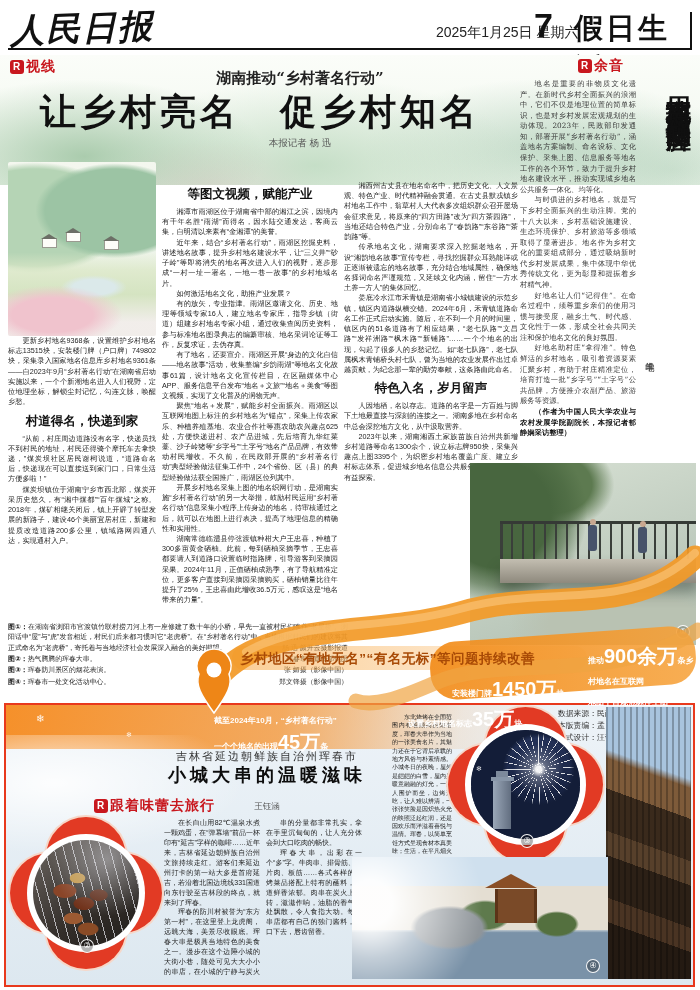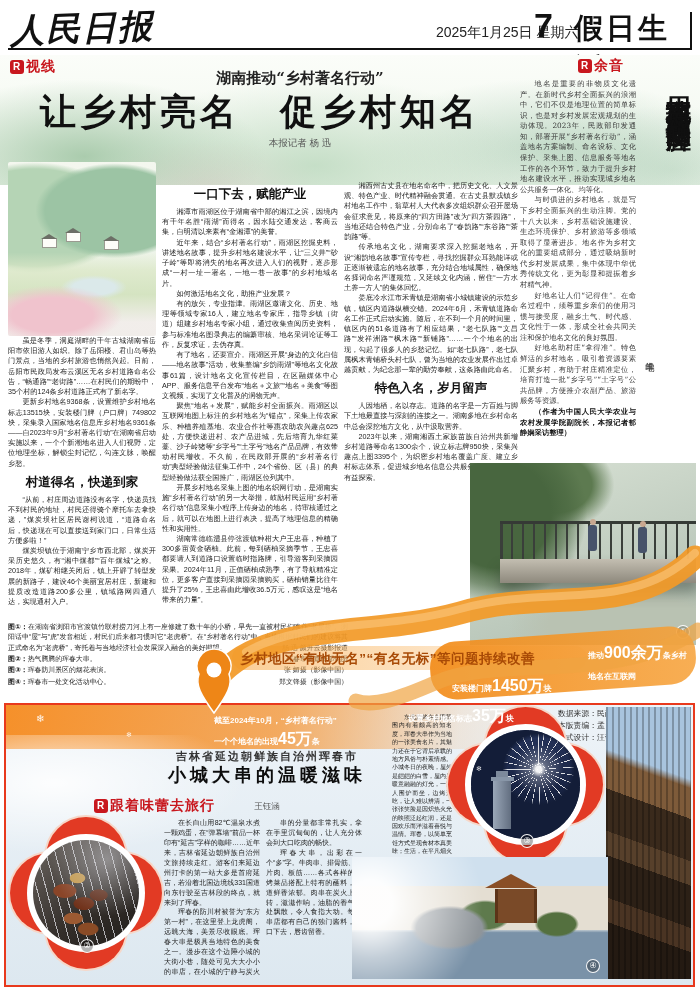--- a/index.html
+++ b/index.html
@@ -86,35 +86,35 @@
   
   .ribbon-svg{left:130px;top:535px;width:570px;height:220px;z-index:5;pointer-events:none;}
   .ban-line1{left:240px;top:650px;width:345px;font-size:13.5px;font-weight:900;color:#a84a06;
              letter-spacing:.5px;z-index:6;}
   .ban-band1{left:232px;top:646px;width:355px;height:24px;border-radius:12px;z-index:4;
              background:linear-gradient(90deg,rgba(248,166,64,.55),rgba(248,166,64,.15));}
   .ban-band2{left:430px;top:634px;width:266px;height:58px;border-radius:26px;z-index:4;transform:rotate(-4deg);
              background:linear-gradient(90deg,rgba(242,140,26,.92),rgba(246,160,54,.85));}
   .stat{color:#fff;z-index:6;line-height:1.3;}
   .s-pre{font-size:8px;font-weight:bold;}
-  .s-val{font-size:16px;font-weight:900;letter-spacing:0;margin-top:12px;}
+  .s-val{font-size:20px;font-weight:900;letter-spacing:0;margin-top:12px;}
   .stat-push{left:588px;top:643px;width:106px;}
   .stat-plates{left:452px;top:676px;width:140px;}
   .stat-named{left:214px;top:708px;width:195px;}
   .stat-signs{left:408px;top:706px;width:130px;}
   
   .bbox{left:4px;top:703px;width:687px;height:280px;border:2.5px solid #e8391d;
         background:linear-gradient(#edf3f8,#dde8f0);}
   .b-band{position:absolute;left:0;top:0;width:100%;height:44px;background:
     linear-gradient(100deg,rgba(246,139,31,.95) 0%,rgba(246,139,31,.7) 40%,rgba(246,139,31,.12) 66%,transparent 80%);}
   .frost{position:absolute;left:0;top:30px;width:240px;height:120px;background:
     radial-gradient(ellipse at 20% 40%,rgba(255,255,255,.9),transparent 70%);}
   .credits{position:absolute;left:552px;top:3px;width:134px;font-size:7.8px;line-height:1.55;color:#333;}
   .kicker2{position:absolute;left:116px;top:44px;width:290px;text-align:center;font-family:"DejaVu Serif",serif;
-           font-weight:bold;font-size:11px;letter-spacing:2px;color:#333;}
+           font-weight:normal;font-size:11px;letter-spacing:2px;color:#333;}
   .headline2{position:absolute;left:96px;top:58px;width:330px;text-align:center;font-size:18px;
              font-weight:900;letter-spacing:4px;color:#0d0d0d;}
   .byline2{position:absolute;left:116px;top:96px;width:290px;text-align:center;font-size:8.5px;color:#555;}
   .label2{position:absolute;left:88px;top:92px;}
   .bcol{position:absolute;overflow:hidden;}
   .bcol .para{font-size:7px;line-height:1.42;}
   .bcol1{left:158px;top:113px;width:96px;height:160px;}
   .bcol2{left:260px;top:113px;width:96px;height:160px;}
   .bcol3{left:386px;top:8px;width:60px;height:150px;}
   .bcol3 .para{font-size:6px;line-height:1.4;}
@@ -182,32 +182,31 @@
     <div class="abs kicker">湖南推动“乡村著名行动”</div>
     <div class="abs byline">本报记者 杨 迅</div>
 
     <div class="abs illus">
       <div class="house" style="left:34px;top:76px;"></div>
       <div class="house" style="left:58px;top:70px;"></div>
       <div class="house" style="left:96px;top:78px;"></div>
     </div>
 
     <div class="abs col colA">
-        <div class="subhead">一口下去，赋能产业</div>
+        <div class="subhead">等图文视频，赋能产业</div>
         <p class="para">湘潭市雨湖区位于湖南省中部的湘江之滨，因境内有千年名胜“雨湖”而得名，因水陆交通发达，客商云集，自明清以来素有“金湘潭”的美誉。</p>
         <p class="para">近年来，结合“乡村著名行动”，雨湖区挖掘史料，讲述地名故事，提升乡村地名建设水平，让“三义井”“砂子岭”等即将消失的地名再次进入人们的视野，逐步形成“一村一址一署名，一地一巷一故事”的乡村地域名片。</p>
         <p class="para">如何激活地名文化，助推产业发展？</p>
         <p class="para">有的放矢，专业指津。雨湖区邀请文化、历史、地理等领域专家16人，建立地名专家库，指导乡镇（街道）组建乡村地名专家小组，通过收集查阅历史资料，参与标准地名图录典志的编纂审核、地名采词论证等工作，反复求证，去伪存真。</p>
         <p class="para">有了地名，还要宣介。雨湖区开展“身边的文化自信——地名故事”活动，收集整编“乡韵雨湖”等地名文化故事61篇，设计地名文化宣传栏目，在区融媒体中心APP、服务信息平台发布“地名＋文旅”“地名＋美食”等图文视频，实现了文化普及的润物无声。</p>
         <p class="para">聚焦“地名＋发展”，赋能乡村全面振兴。雨湖区以互联网地图上标注的乡村地名为“锚点”，采集上传农家乐、种植养殖基地、农业合作社等惠农助农兴趣点625处，方便快递进村、农产品进城，先后培育九华红菜薹、沙子岭猪等“乡字号”“土字号”地名产品品牌，有效带动村民增收。不久前，在民政部开展的“乡村著名行动”典型经验做法征集工作中，24个省份、区（县）的典型经验做法获全国推广，雨湖区位列其中。</p>
         <p class="para">开展乡村地名采集上图的地名织网行动，是湖南实施“乡村著名行动”的另一大举措，鼓励村民运用“乡村著名行动”信息采集小程序上传身边的地名，待审核通过之后，就可以在地图上进行表决，提高了地理信息的精确性和实用性。</p>
         <p class="para">湖南常德临澧县停弦渡镇种柑大户王忠喜，种植了300多亩黄金硒柚。此前，每到硒柚采摘季节，王忠喜都要请人到道路口设置临时指路牌，引导游客到采摘园采果。2024年11月，正值硒柚成熟季，有了导航精准定位，更多客户直接到采摘园采摘购买，硒柚销量比往年提升了25%，王忠喜由此增收36.5万元，感叹这是“地名带来的力量”。</p>
       </div>
     <div class="abs col colL">
-        <p class="para">虽是冬季，洞庭湖畔的千年古城湖南省岳阳市依旧游人如织。除了岳阳楼、君山岛等热门景点，当地的乡村旅游也悄然兴起。日前，岳阳市民政局发布云溪区无名乡村道路命名公告，“畅通路”“老街路”……在村民们的期盼中，35个村的124条乡村道路正式有了新名字。</p>
         <p class="para">更新乡村地名9368条，设置维护乡村地名标志13515块，安装楼门牌（户口牌）749802块，采集录入国家地名信息库乡村地名9361条——自2023年9月“乡村著名行动”在湖南省启动实施以来，一个个新潮地名进入人们视野，定位地理坐标，解锁尘封记忆，勾连文脉，唤醒乡愁。</p>
         <div class="subhead">村道得名，快递到家</div>
         <p class="para">“从前，村庄周边道路没有名字，快递员找不到村民的地址，村民还得骑个摩托车去拿快递，”煤炭坝社区居民谢柯说道，“道路命名后，快递现在可以直接送到家门口，日常生活方便多啦！”</p>
         <p class="para">煤炭坝镇位于湖南宁乡市西北部，煤炭开采历史悠久，有“湘中煤都”“百年煤城”之称。2018年，煤矿相继关闭后，镇上开辟了转型发展的新路子，建设46个美丽宜居村庄，新建和提质改造道路200多公里，镇域路网四通八达，实现通村入户。</p>
       </div>
     <div class="abs col colB">
         <p class="para">湘西州古丈县在地名命名中，把历史文化、人文景观、特色产业、时代精神融会贯通。在古丈县默戎镇乡村地名工作中，翁草村人大代表多次组织群众召开屋场会征求意见，将原来的“四方田路”改为“四方茶园路”，当地还结合特色产业，分别命名了“春韵路”“东谷路”“茶韵路”等。</p>
         <p class="para">传承地名文化，湖南要求深入挖掘老地名，开设“湘韵地名故事”宣传专栏，寻找挖掘群众耳熟能详或正逐渐被遗忘的地名故事，充分结合地域属性，确保地名择词命名严谨规范，又延续文化内涵，留住“一方水土养一方人”的集体回忆。</p>
         <p class="para">娄底冷水江市禾青镇是湖南省小城镇建设的示范乡镇，镇区内道路纵横交错。2024年6月，禾青镇道路命名工作正式启动实施。随后，在不到一个月的时间里，镇区内的51条道路有了相应结果，“老七队路”“文昌路”“发祥洲路”“枫木路”“新铺路”……一个个地名的出现，勾起了很多人的乡愁记忆。如“老七队路”，老七队属枫木青铺桥头村七队，曾为当地的农业发展作出过卓越贡献，为纪念那一辈的勤劳奉献，这条路由此命名。</p>
         <div class="subhead">特色入名，岁月留声</div>

